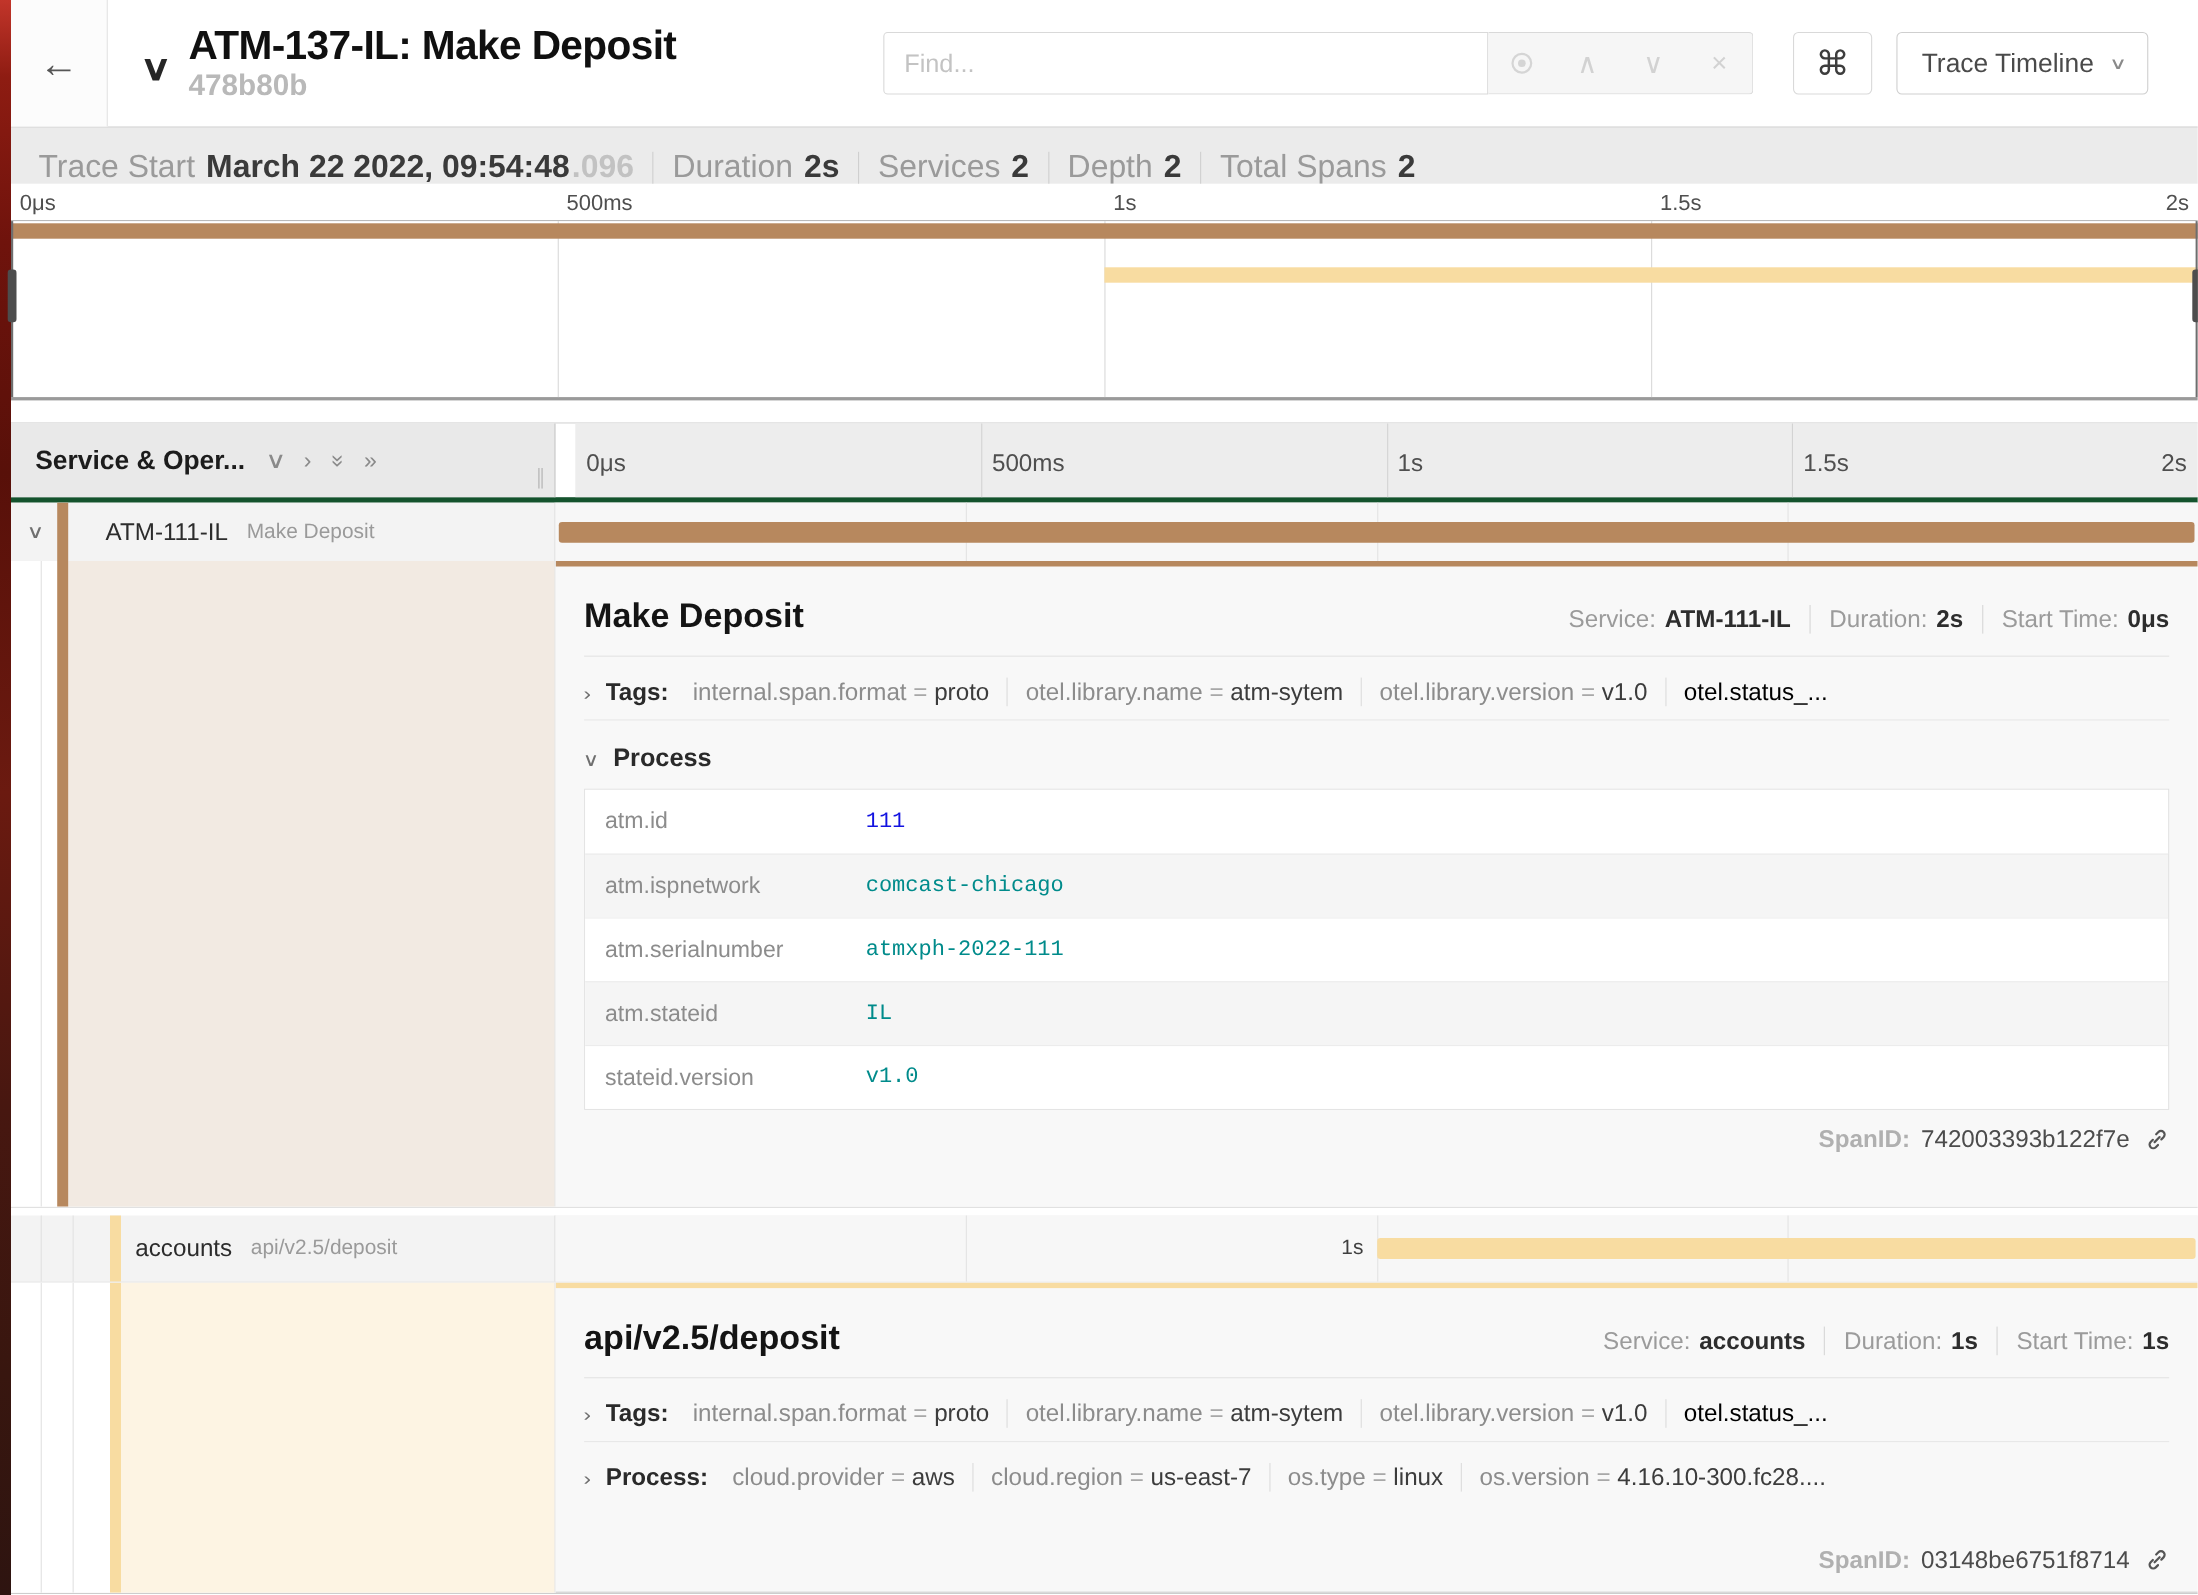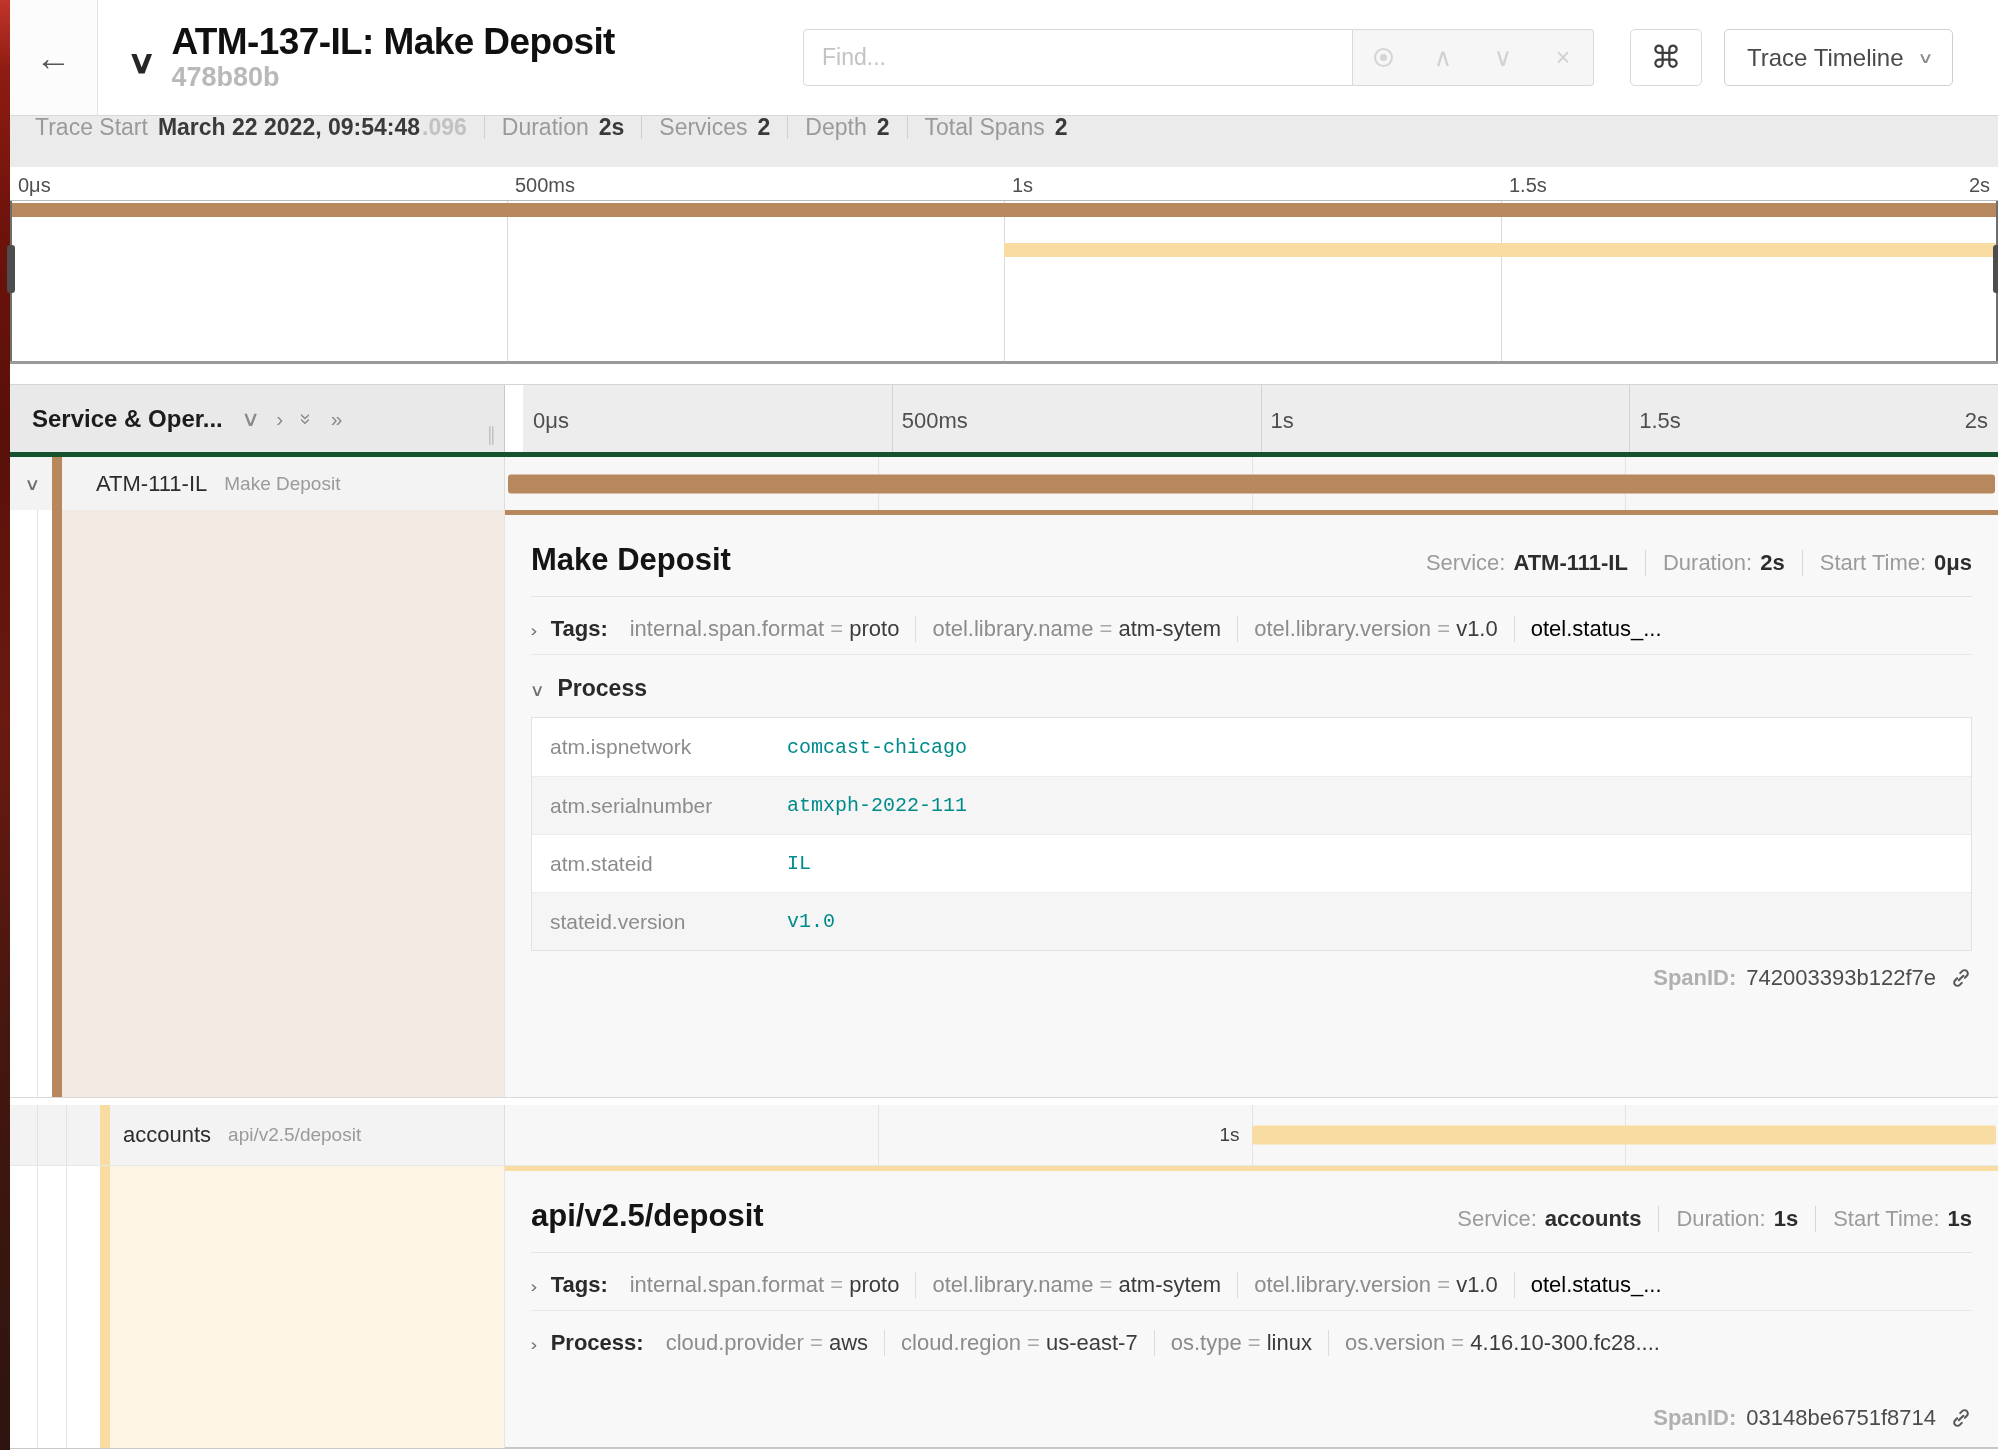--- a/index.html
+++ b/index.html
@@ -30,22 +30,22 @@
   .target-icon::after { content:""; position:absolute; left:50%; top:50%; width:7px; height:7px; margin:-3.5px 0 0 -3.5px;
     border-radius:50%; background:#d5d5d5; }
 
   .cmd-btn { margin-left:36px; width:72px; height:57px; border:1px solid #d9d9d9; border-radius:5px; background:#fff;
     display:flex; align-items:center; justify-content:center; font-size:31px; color:#3d3d3d; cursor:pointer; }
   .view-btn { margin-left:22px; height:57px; border:1px solid #cfcfcf; border-radius:5px; background:#fff; padding:0 22px;
     display:flex; align-items:center; gap:16px; font-size:24px; color:#4a4a4a; font-family:"Liberation Sans",sans-serif; cursor:pointer; }
   .view-btn .chev { font-size:15px; color:#8a8a8a; transform:scaleX(1.5); }
 
   
-  .summary-bar { height:52px; background:#ebebeb; border-top:1px solid #d8d8d8; display:flex; align-items:flex-start;
-    padding-left:8px; font-size:23px; }
+  .summary-bar { height:52px; background:#ebebeb; border-top:1px solid #d8d8d8; display:flex; align-items:flex-end;
+    padding-left:8px; font-size:29px; }
   .sum-item { display:flex; gap:10px; align-items:baseline; padding:0 17px; line-height:1; }
   .sum-item + .sum-item { border-left:1px solid #cfcfcf; }
   .sum-label { color:#9a9a9a; }
   .sum-val { color:#3a3a3a; font-weight:700; }
   .sum-frac { color:#c2c2c2; font-weight:700; margin-left:-8px; }
 
   
   .mm-labels { height:33px; position:relative; font-size:20px; color:#4f4f4f; }
   .mm-label { position:absolute; top:7px; }
   .mm-canvas { height:164px; position:relative; border-top:1px solid #b9b9b9; border-bottom:3px solid #9a9a9a; background:#fff; }
@@ -296,20 +296,24 @@
         <span class="kv"><span class="kv-k">otel.library.name</span><span class="kv-v">atm-sytem</span></span>
         <span class="kv"><span class="kv-k">otel.library.version</span><span class="kv-v">v1.0</span></span>
         <span class="kv-overflow">otel.status_...</span>
       </div>
       <div class="proc-head">
         <span class="acc-chev">∨</span>
         <span class="acc-label">Process</span>
       </div>
       <div class="kv-table">
         <div class="kv-row">
+          <span class="kv-key">atm.id</span>
+          <span class="kv-val num">111</span>
+        </div>
+        <div class="kv-row">
           <span class="kv-key">atm.ispnetwork</span>
           <span class="kv-val">comcast-chicago</span>
         </div>
         <div class="kv-row">
           <span class="kv-key">atm.serialnumber</span>
           <span class="kv-val">atmxph-2022-111</span>
         </div>
         <div class="kv-row">
           <span class="kv-key">atm.stateid</span>
           <span class="kv-val">IL</span>

